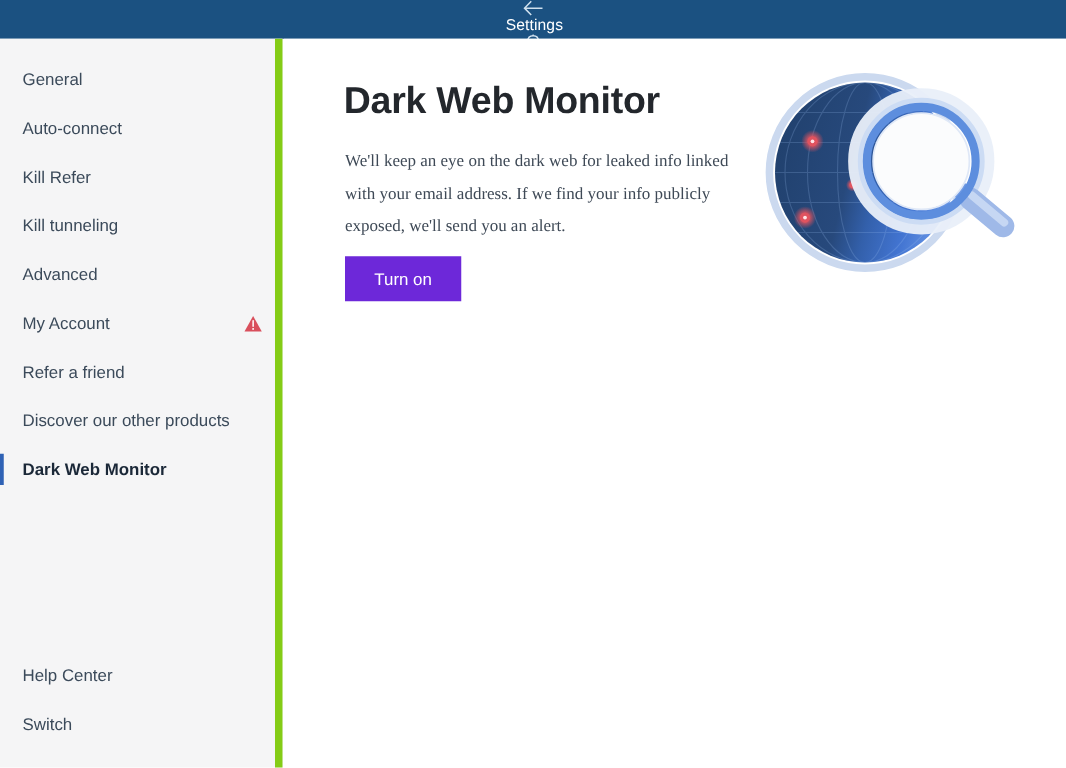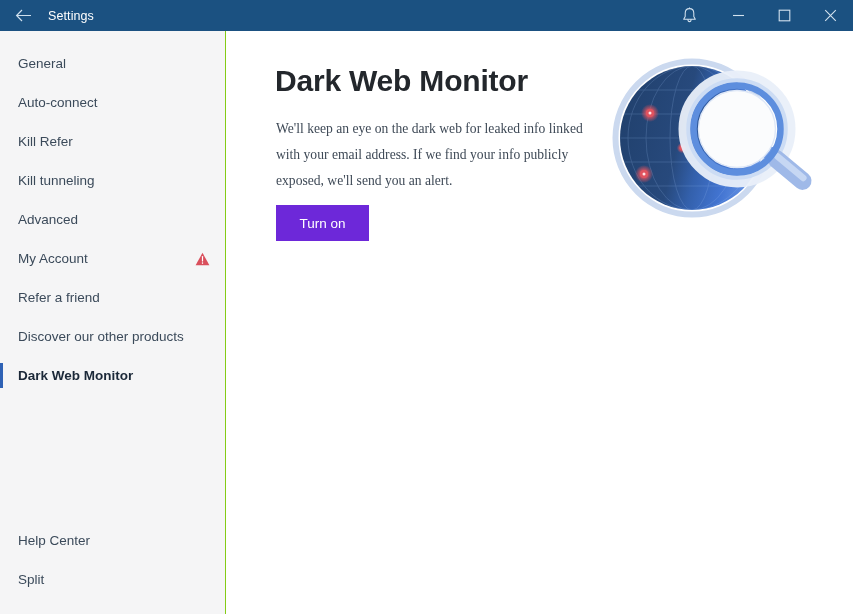--- a/index.html
+++ b/index.html
@@ -8,21 +8,21 @@
     font-family: "Liberation Sans", sans-serif;
     background:#ffffff;
     -webkit-font-smoothing:antialiased;
   }
 
   
   .titlebar {
     position:absolute; top:0; left:0;
     width:853px; height:31px;
     background:#1b5181;
-    display:flex; align-items:center;
+    display:flex; align-items:center;flex-direction:column;
   }
   .tb-back {
     width:46px; height:31px;
     display:flex; align-items:center; justify-content:center;
     color:#cfe0ee;
   }
   .tb-back svg { display:block; }
   .tb-title {
     color:#ffffff;
     font-size:12.5px;
@@ -36,21 +36,21 @@
     color:#d3e2ef;
   }
   .tb-btn.bell { width:52px; }
   .tb-btn svg { display:block; }
 
   
   .sidebar {
     position:absolute; top:31px; left:0;
     width:226px; height:583px;
     background:#f5f5f6;
-    border-right:1px solid #84cc16;
+    border-right:6px solid #84cc16;
   }
   .nav-top { position:absolute; top:13px; left:0; width:226px; }
   .nav-bottom { position:absolute; bottom:15px; left:0; width:226px; }
 
   .nav-item {
     position:relative;
     height:39px;
     display:flex; align-items:center;
     padding-left:18px; padding-right:16px;
     color:#3b4a5a;
@@ -191,21 +191,21 @@
       <span class="lbl">Dark Web Monitor</span>
     </div>
 
   </div>
 
   <div class="nav-bottom">
     <div class="nav-item">
       <span class="lbl">Help Center</span>
     </div>
     <div class="nav-item">
-      <span class="lbl">Split</span>
+      <span class="lbl">Switch</span>
     </div>
   </div>
 
 </div>
 
 <div class="main">
 
   <h1 class="headline">Dark Web Monitor</h1>
 
   <p class="blurb">We'll keep an eye on the dark web for leaked info linked with your email address. If we find your info publicly exposed, we'll send you an alert.</p>

